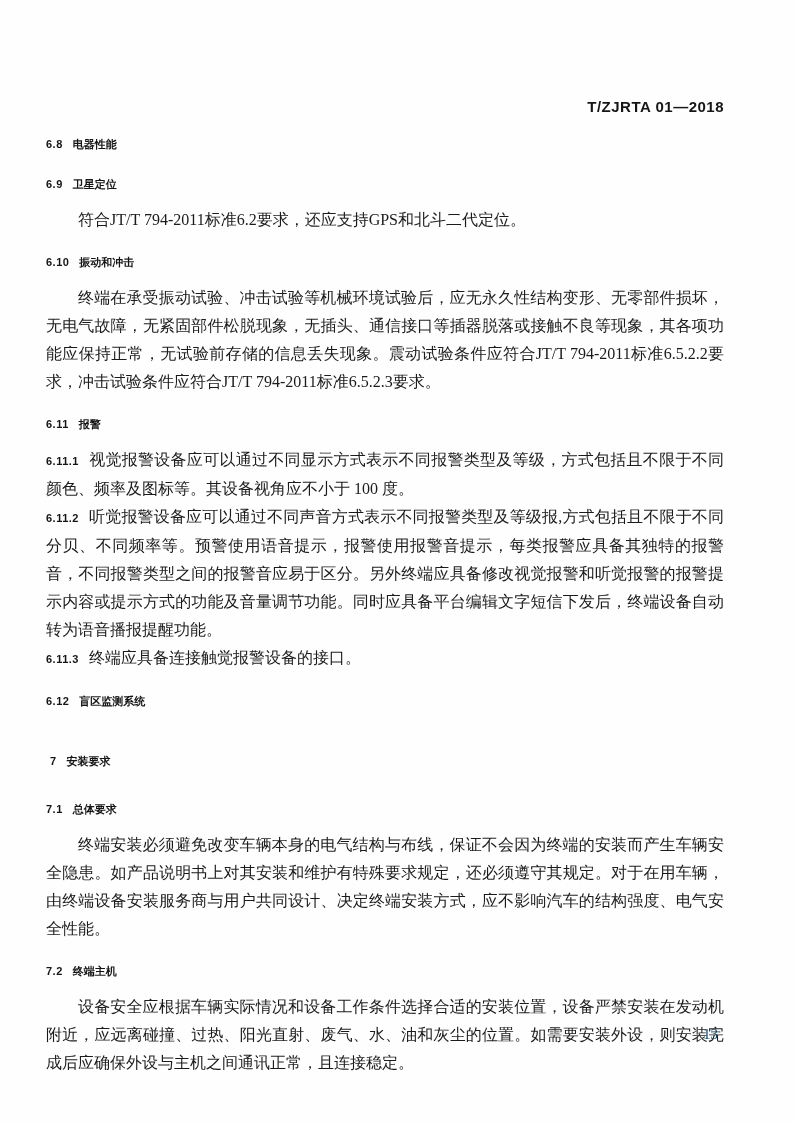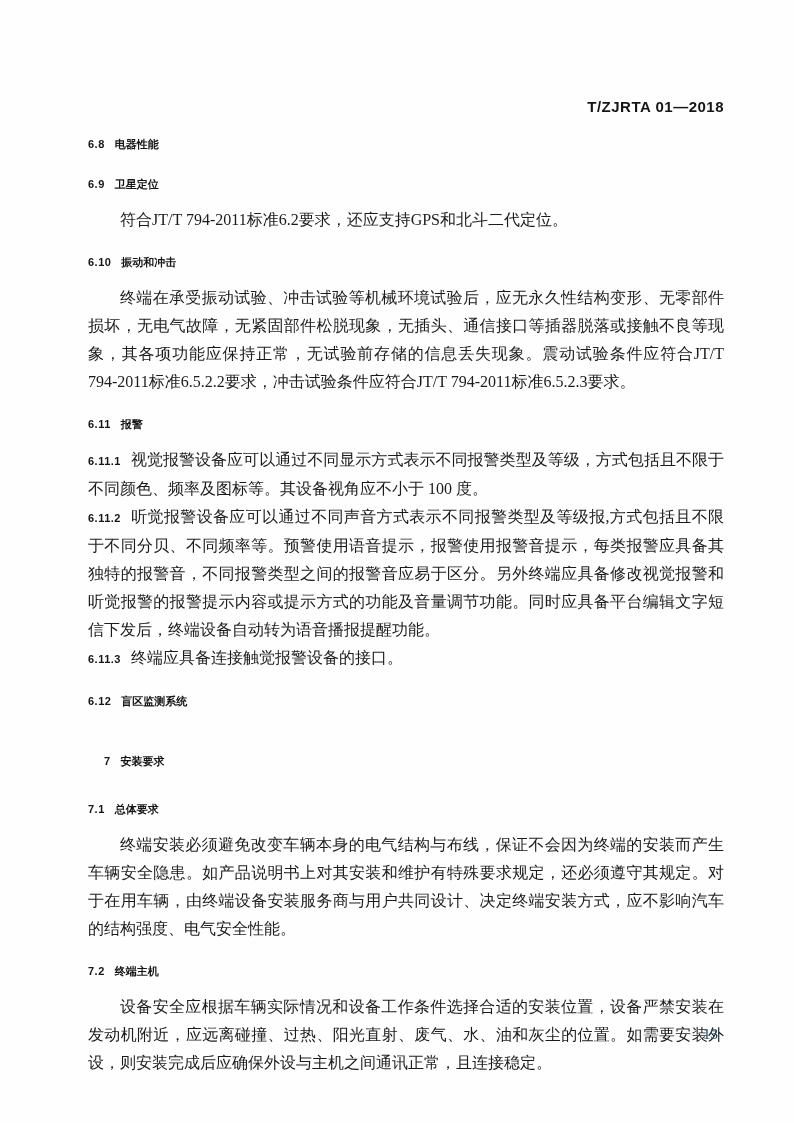--- a/index.html
+++ b/index.html
@@ -11,21 +11,21 @@
     position: relative;
     width: 794px;
     height: 1123px;
     margin: 0 auto;
     background: #fefefe;
     color: #1b1b1b;
     font-family: "Liberation Serif", "DejaVu Serif", serif;
     font-size: 16px;
     overflow: hidden;
     box-sizing: border-box;
-    padding: 98px 70px 0 88px;
+    padding: 98px 70px 0 46px;
   }
   .doc-header {
     text-align: right;
     font-family: "Liberation Sans", "DejaVu Sans", sans-serif;
     font-weight: bold;
     font-size: 15px;
     line-height: 18px;
     letter-spacing: 0.5px;
     color: #161616;
   }
@@ -40,21 +40,21 @@
     color: #151515;
   }
   .heading .num {
     margin-right: 0.9em;
     letter-spacing: 0.5px;
   }
   .h2, .h3 {
     margin: 16px 0 10px 0;
   }
   .h1 {
-    margin: 36px 0 24px 16px;
+    margin: 36px 0 24px 4px;
   }
   .para {
     margin: 0 0 6px 0;
     text-indent: 2em;
     text-align: justify;
     line-height: 28px;
   }
   .clause {
     margin: 0;
     text-indent: 0;

